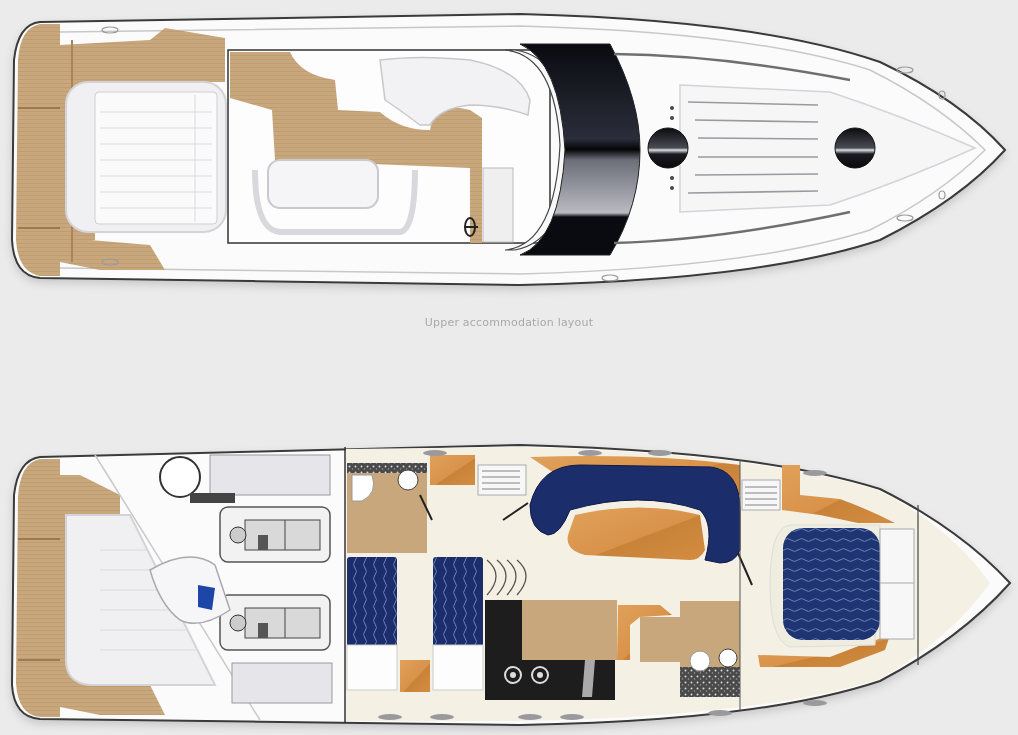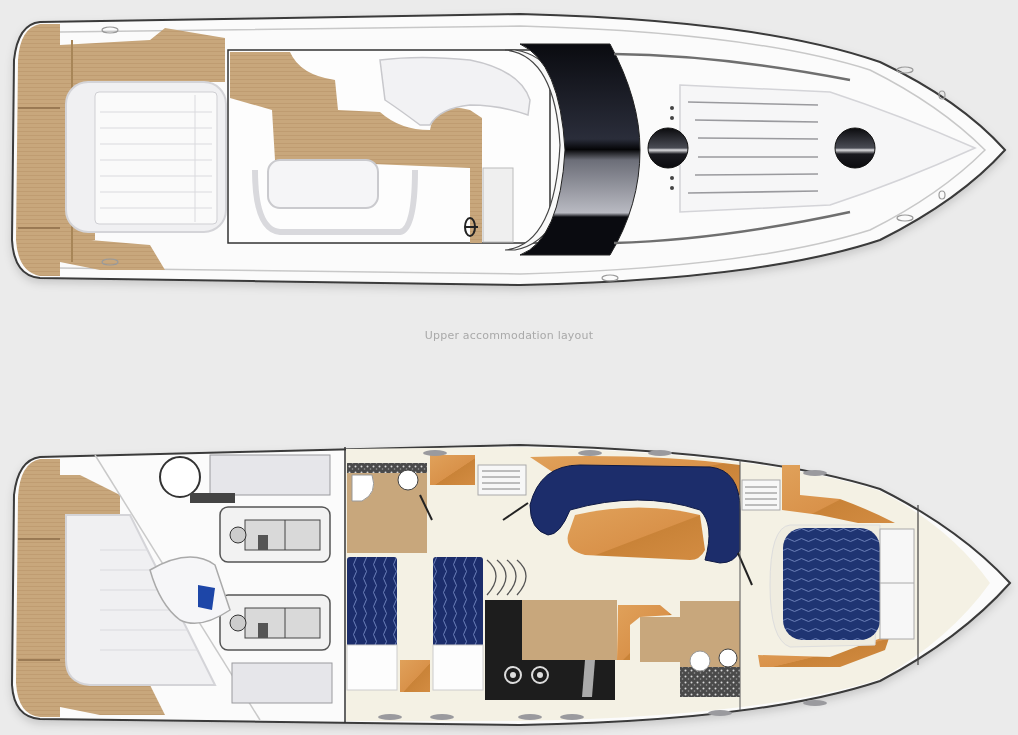--- a/index.html
+++ b/index.html
@@ -7,21 +7,21 @@
     width: 1018px; height: 735px; overflow: hidden;
     background: #ebebeb;
     font-family: "DejaVu Sans", sans-serif;
     position: relative;
   }
   .plan { position: absolute; left: 0; }
   #upper-plan { top: 0; }
   #lower-plan { top: 435px; }
   .caption {
     position: absolute; top: 316px; left: 0; width: 1018px;
-    text-align: center; font-size: 11px; color: #a9a9a9; letter-spacing: 0.2px; margin-top: 13px;
+    text-align: center; font-size: 11px; color: #a9a9a9; letter-spacing: 0.2px;
   }
 </style>
 </head>
 <body>
 
 <svg id="upper-plan" class="plan" width="1018" height="300" viewBox="0 0 1018 300">
   <defs>
     <pattern id="teakU" width="6" height="4" patternUnits="userSpaceOnUse">
       <rect width="6" height="4" fill="#c8a77c"></rect>
       <line x1="0" y1="3.5" x2="6" y2="3.5" stroke="#b8956a" stroke-width="0.6"></line>

